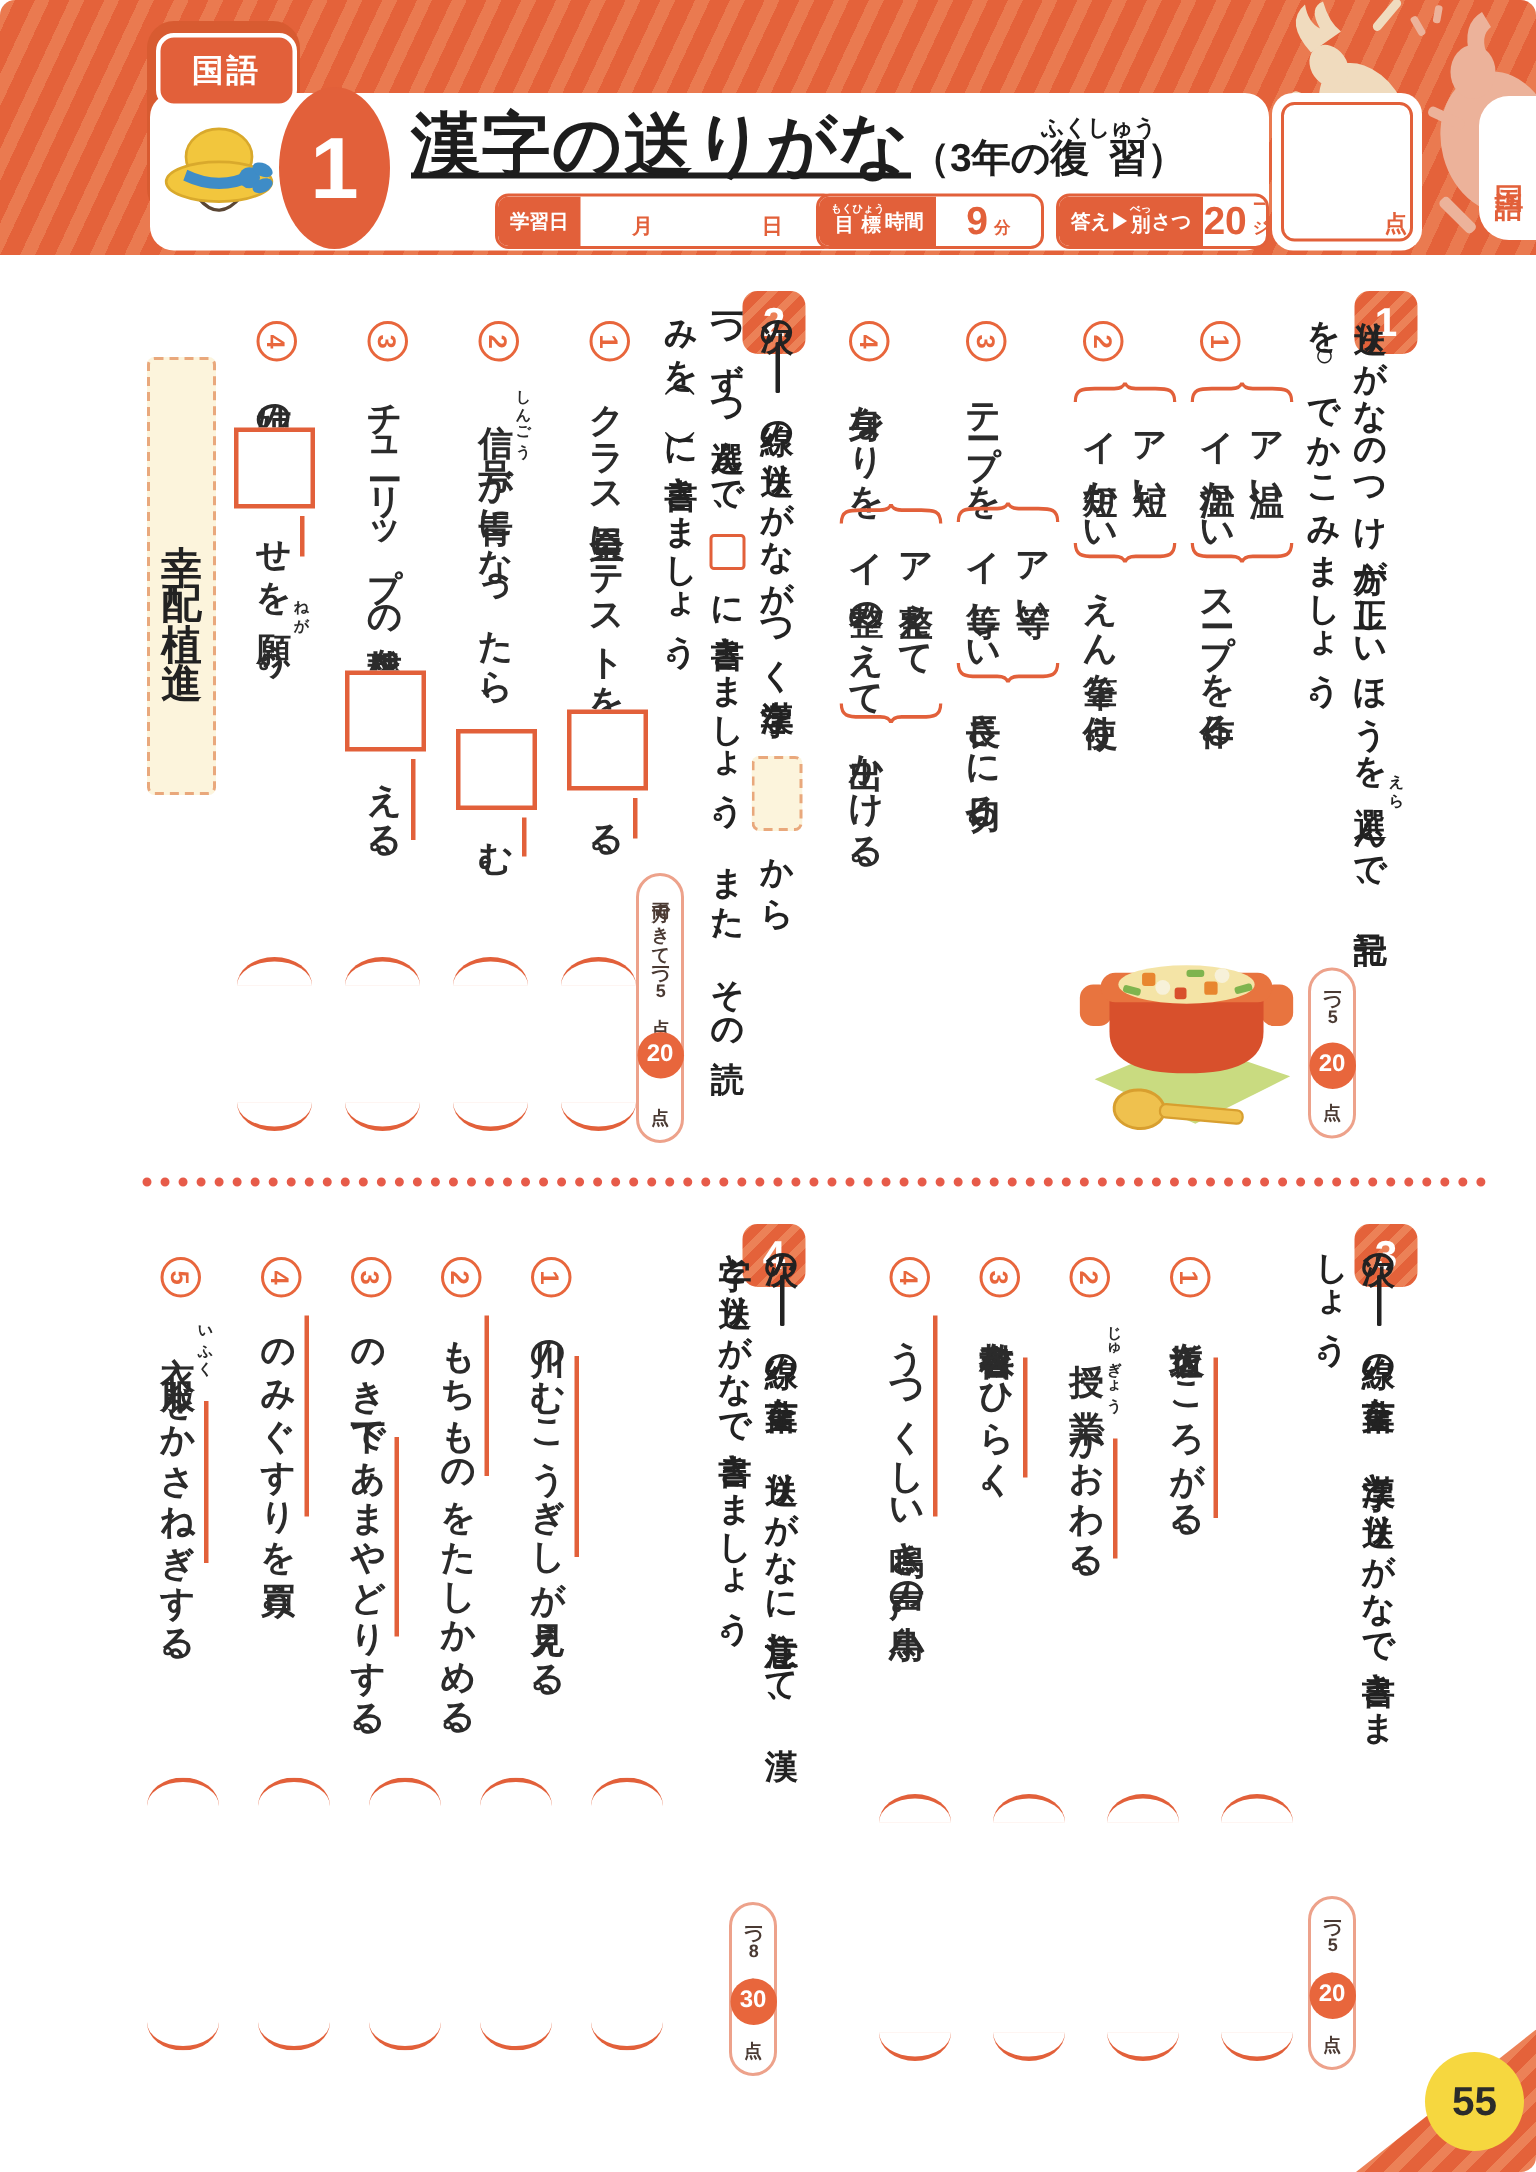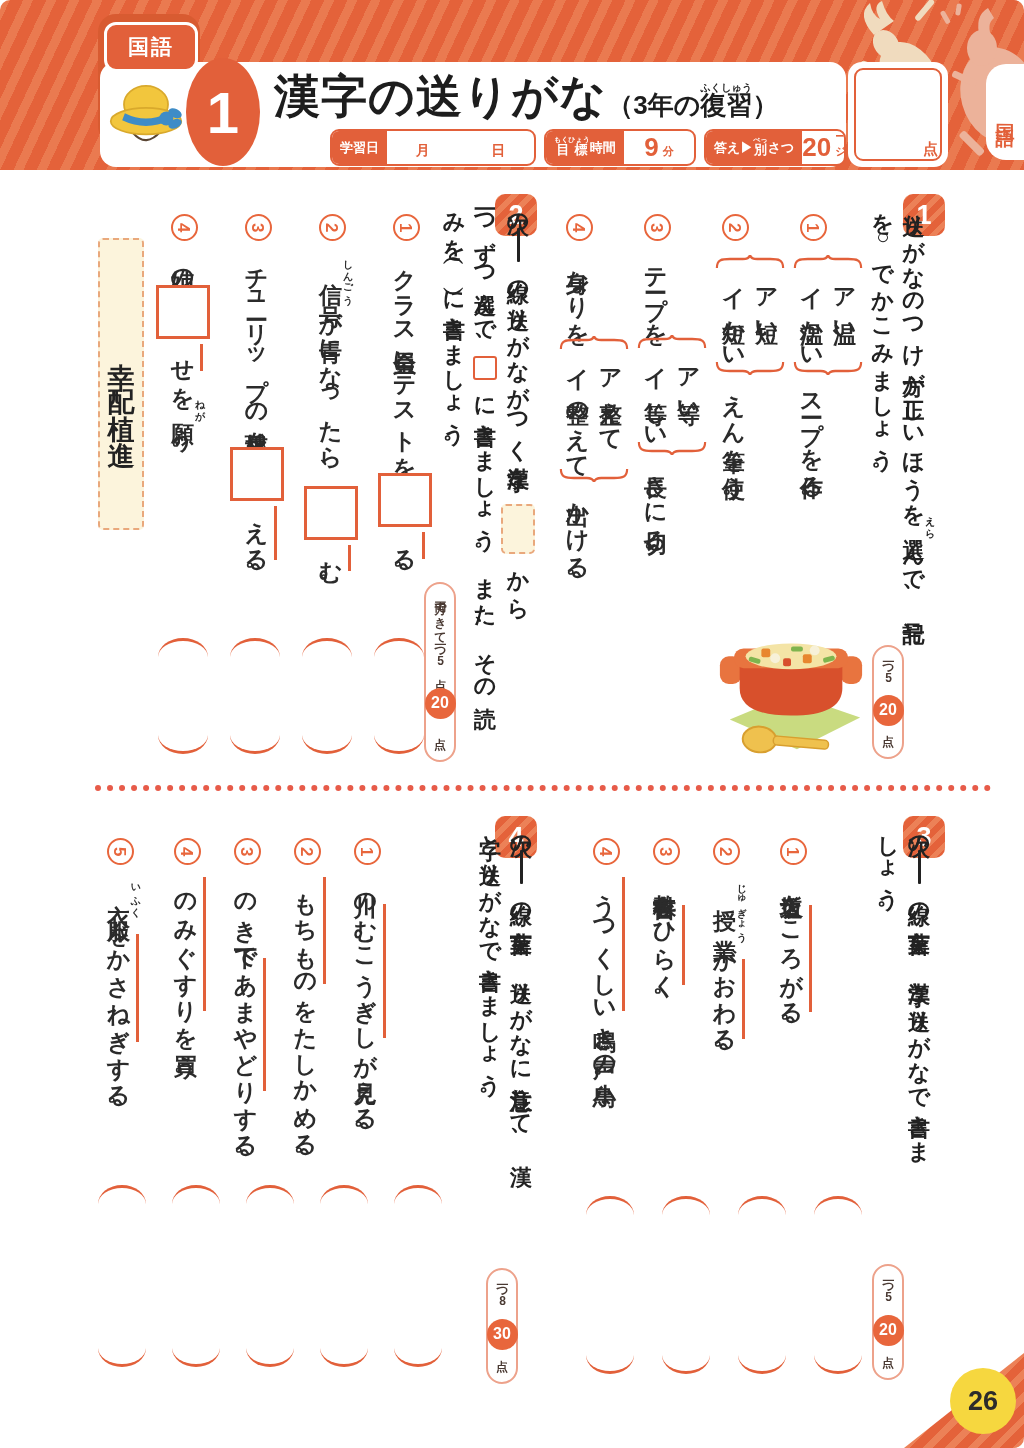--- a/index.html
+++ b/index.html
@@ -16,30 +16,30 @@
   .kanji-cloud{position:absolute;left:283px;top:20px;width:112px;height:56px;background:#F8D87D;border-radius:28px;z-index:1;}
   .kanji-cloud .bump{position:absolute;top:-13px;left:30px;width:50px;height:38px;border-radius:50%;background:#F8D87D;}
   .kanji-cloud .bump2{position:absolute;top:-6px;left:72px;width:34px;height:30px;border-radius:50%;background:#F8D87D;}
   .kanji-cloud .txt{position:absolute;inset:0;display:flex;align-items:center;justify-content:center;
           color:#E0752B;font-size:25px;font-weight:800;letter-spacing:2px;}
   .title-bar{position:absolute;left:100px;top:62px;width:746px;height:105px;background:#fff;border-radius:16px;z-index:2;}
   .lesson-circle{position:absolute;left:186px;top:58px;width:74px;height:108px;background:#E2603A;border-radius:50%;
           color:#fff;font-size:58px;font-weight:800;display:flex;align-items:center;justify-content:center;z-index:4;}
   .hat{position:absolute;left:106px;top:78px;width:80px;height:74px;z-index:4;}
   .title-line{position:absolute;left:274px;top:66px;display:flex;align-items:flex-end;z-index:4;color:#1d1d1d;}
-  .title-main{font-size:46px;font-weight:900;letter-spacing:1px;}
+  .title-main{font-size:46px;font-weight:900;letter-spacing:1px;text-decoration:underline;}
   .title-sub{font-size:26px;font-weight:800;padding-bottom:5px;}
-  .title-sub rt{font-size:10px;font-weight:600;}
+  .title-sub rt{font-size:15px;font-weight:600;}
   .capsule{position:absolute;top:129px;height:37px;background:#fff;border:2px solid #E2603A;border-radius:9px;
           display:flex;align-items:stretch;overflow:hidden;z-index:4;box-sizing:border-box;}
   .capsule .lab{background:#E2603A;color:#fff;font-size:13px;font-weight:700;display:flex;align-items:center;
           padding:0 8px;white-space:nowrap;}
   .capsule .lab rt{font-size:7px;}
   .capsule .bod{flex:1;display:flex;align-items:center;justify-content:center;color:#E2603A;gap:4px;}
-  .c1{left:330px;width:206px;} .c1 .bod{align-items:flex-end;justify-content:space-around;font-size:14px;font-weight:700;padding-bottom:4px;}
+  .c1{left:330px;width:228px;} .c1 .bod{align-items:flex-end;justify-content:space-around;font-size:14px;font-weight:700;padding-bottom:4px;}
   .c2{left:544px;width:152px;} .c3{left:704px;width:142px;}
   .bignum{font-size:26px;font-weight:700;} .smallunit{font-size:11px;font-weight:700;align-self:flex-end;padding-bottom:5px;}
   .points-box{position:absolute;left:848px;top:62px;width:100px;height:105px;background:#fff;border-radius:14px;z-index:2;}
   .points-inner{position:absolute;inset:6px;border:2.5px solid #E2603A;border-radius:9px;}
   .points-label{position:absolute;right:10px;bottom:8px;color:#E2603A;font-size:15px;font-weight:800;}
   .side-tab{position:absolute;right:0;top:64px;width:38px;height:96px;background:#fff;border-radius:20px 0 0 20px;
           display:flex;align-items:center;justify-content:center;z-index:2;}
   .side-tab span{writing-mode:vertical-rl;color:#E2603A;font-size:19px;font-weight:800;letter-spacing:4px;}
   .beetles{position:absolute;right:0;top:0;width:210px;height:168px;z-index:0;}
 
@@ -303,14 +303,14 @@
     <div class="vparen" style="width:56px;"></div>
     <div class="vparen" style="width:56px;"></div>
   </div>
   <div class="score-pill" style="left:486px;top:1268px;width:32px;height:116px;">
     <span class="lbl">一つ8点</span>
     <span class="pts">30</span>
     <span class="unit">点</span>
   </div>
 
   <div class="corner"></div>
-  <div class="page-circle">26</div>
+  <div class="page-circle">55</div>
 </div>
 
 </body></html>

